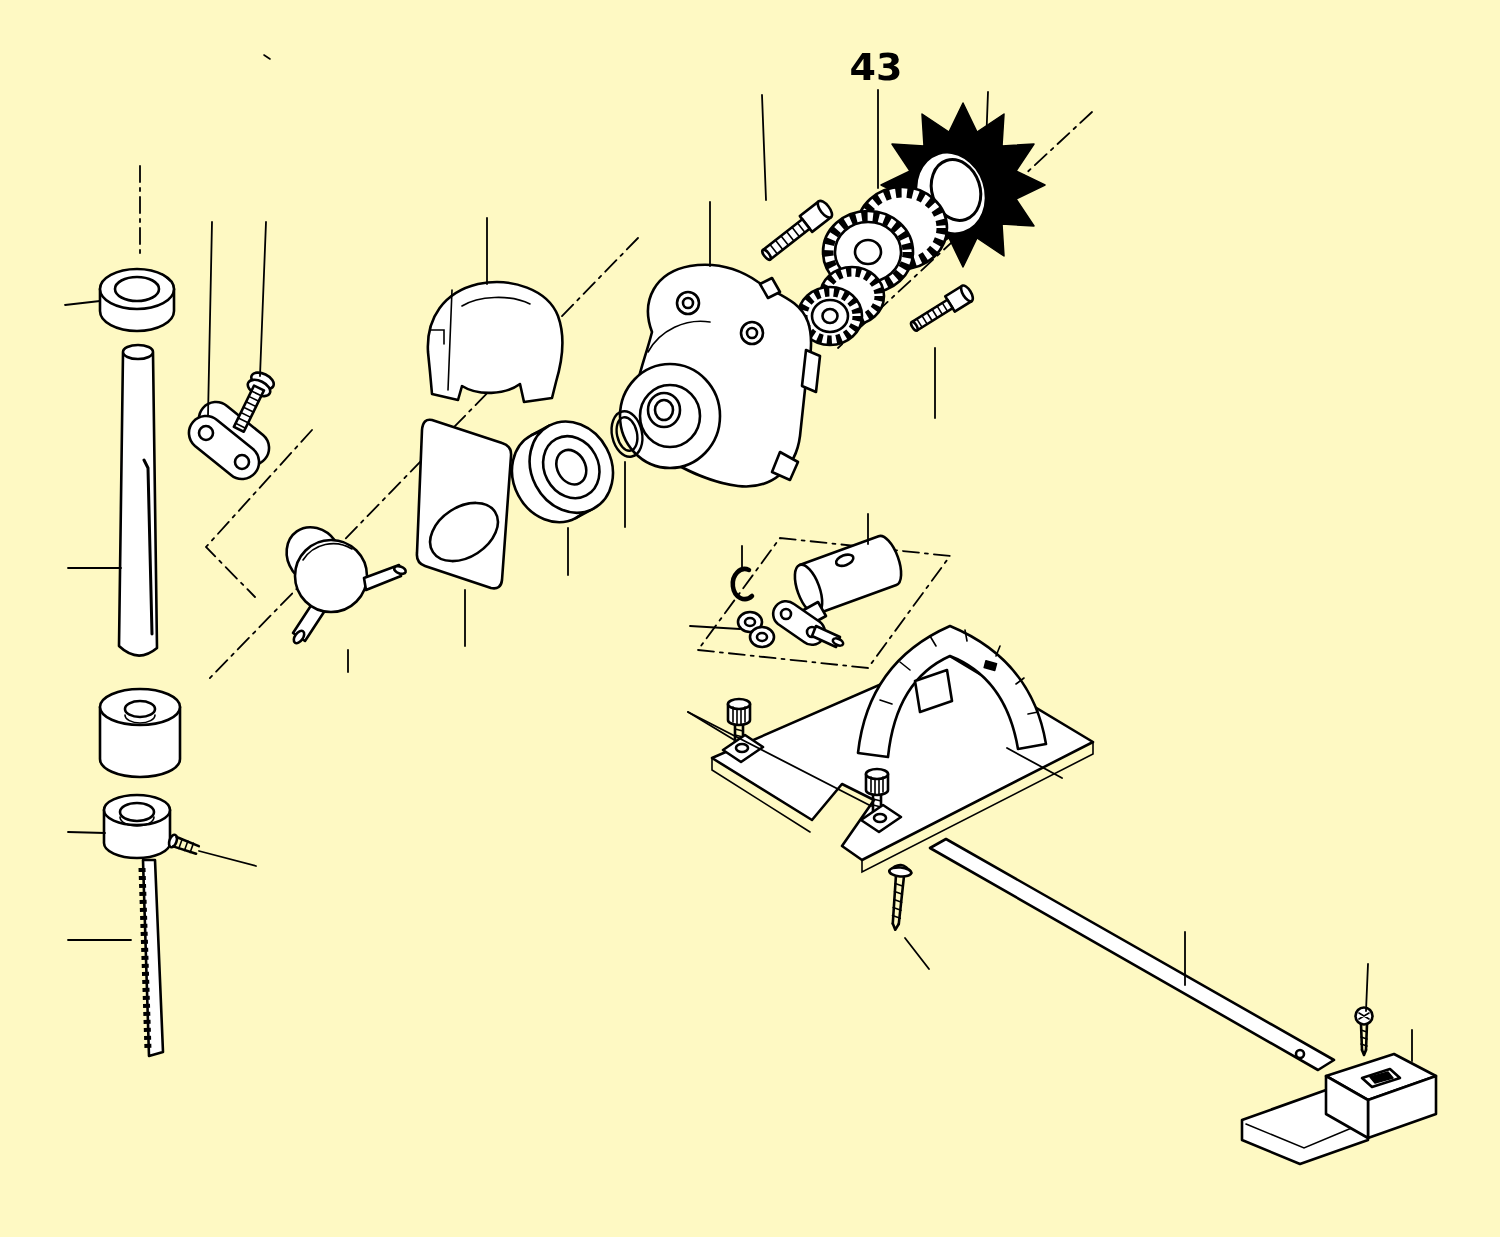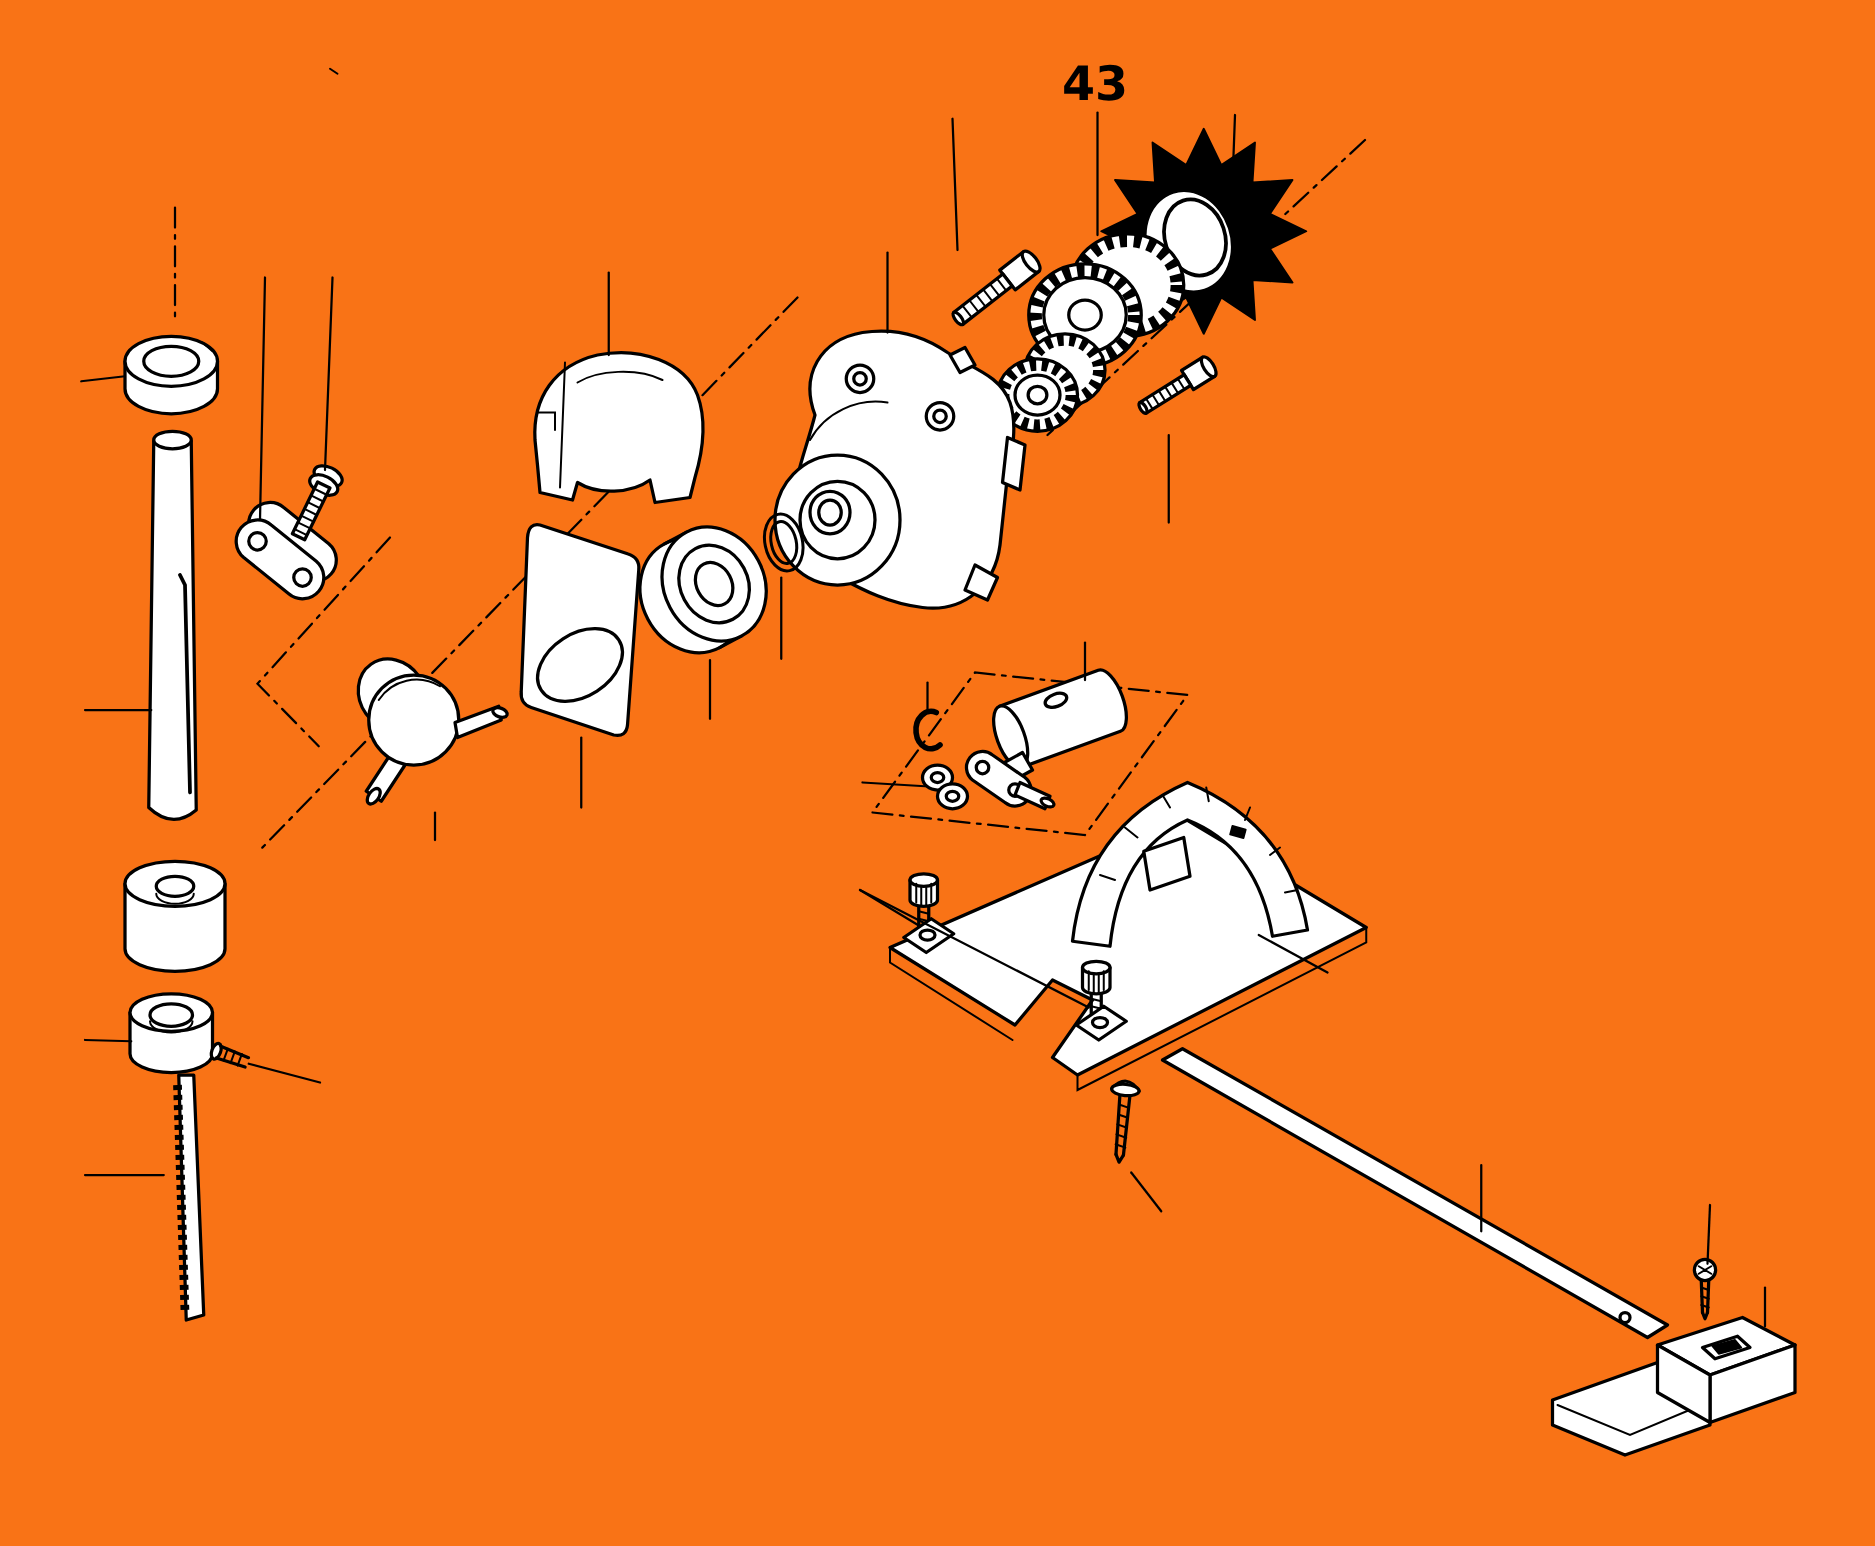--- a/index.html
+++ b/index.html
@@ -1,16 +1,16 @@
 <!DOCTYPE html>
 <html><head>
 <meta charset="utf-8">
 <style>
   html,body{margin:0;padding:0;background:#fff;}
-  .canvas{position:relative;width:1500px;height:1237px;background:#f97316;overflow:hidden;
+  .canvas{position:relative;width:1500px;height:1237px;background:#fef9c3;overflow:hidden;
           font-family:"DejaVu Sans", sans-serif;}
   svg{display:block;}
   .ln{fill:none;stroke:#000;stroke-width:2.6;stroke-linecap:round;stroke-linejoin:round;}
   .fw{fill:#fff;stroke:#000;stroke-width:2.6;stroke-linecap:round;stroke-linejoin:round;}
   .thin{fill:none;stroke:#000;stroke-width:1.6;stroke-linecap:round;}
   .leader{fill:none;stroke:#000;stroke-width:1.8;stroke-linecap:round;}
   .dash{fill:none;stroke:#000;stroke-width:1.8;stroke-dasharray:16 6 3 6;stroke-linecap:round;}
   .teeth{fill:none;stroke:#000;stroke-width:11;stroke-dasharray:6 5.5;}
   .teeth-sm{fill:none;stroke:#000;stroke-width:9;stroke-dasharray:5 4.5;}
   .serr{fill:none;stroke:#000;stroke-width:7;stroke-dasharray:4 4;}

